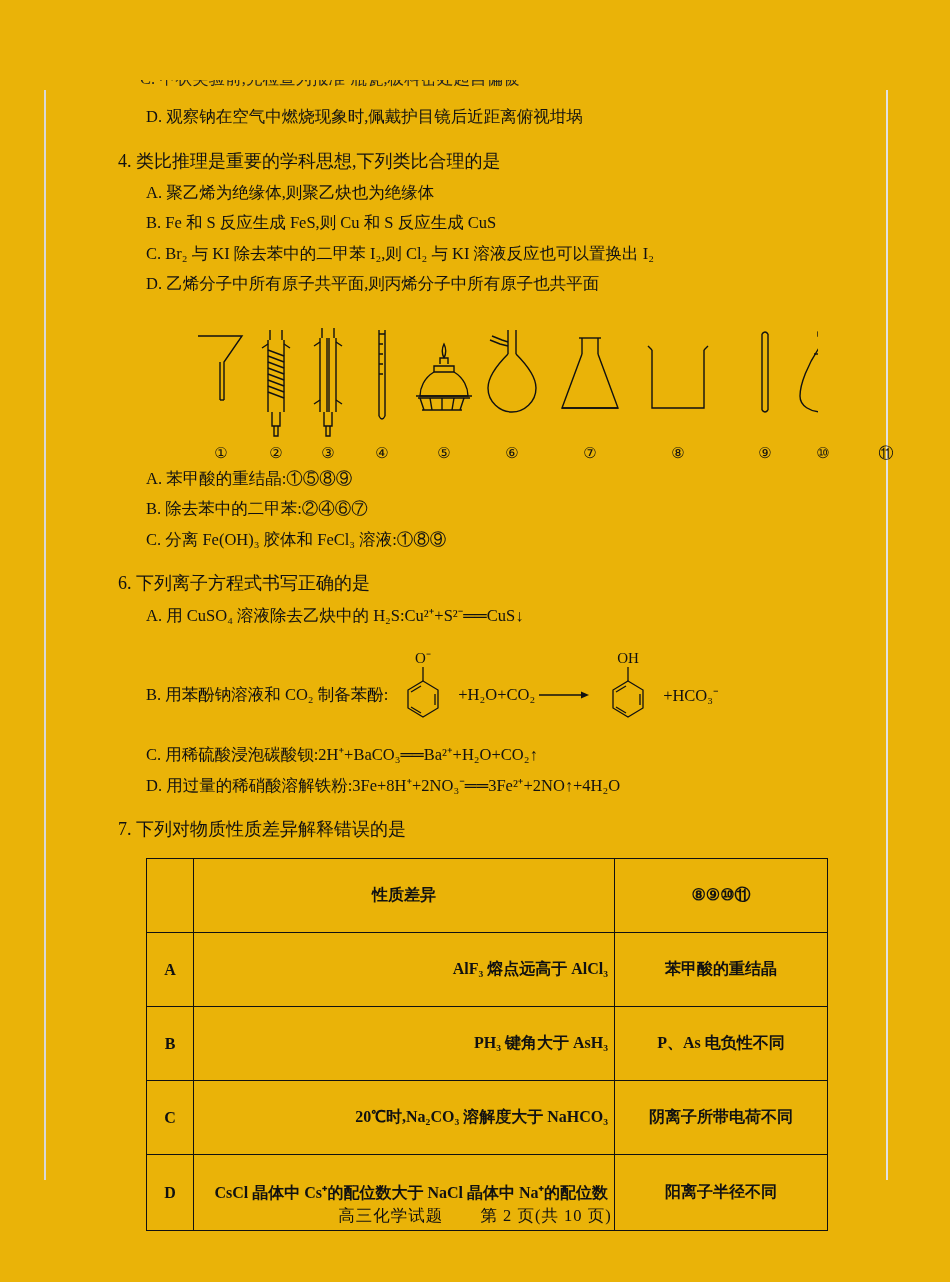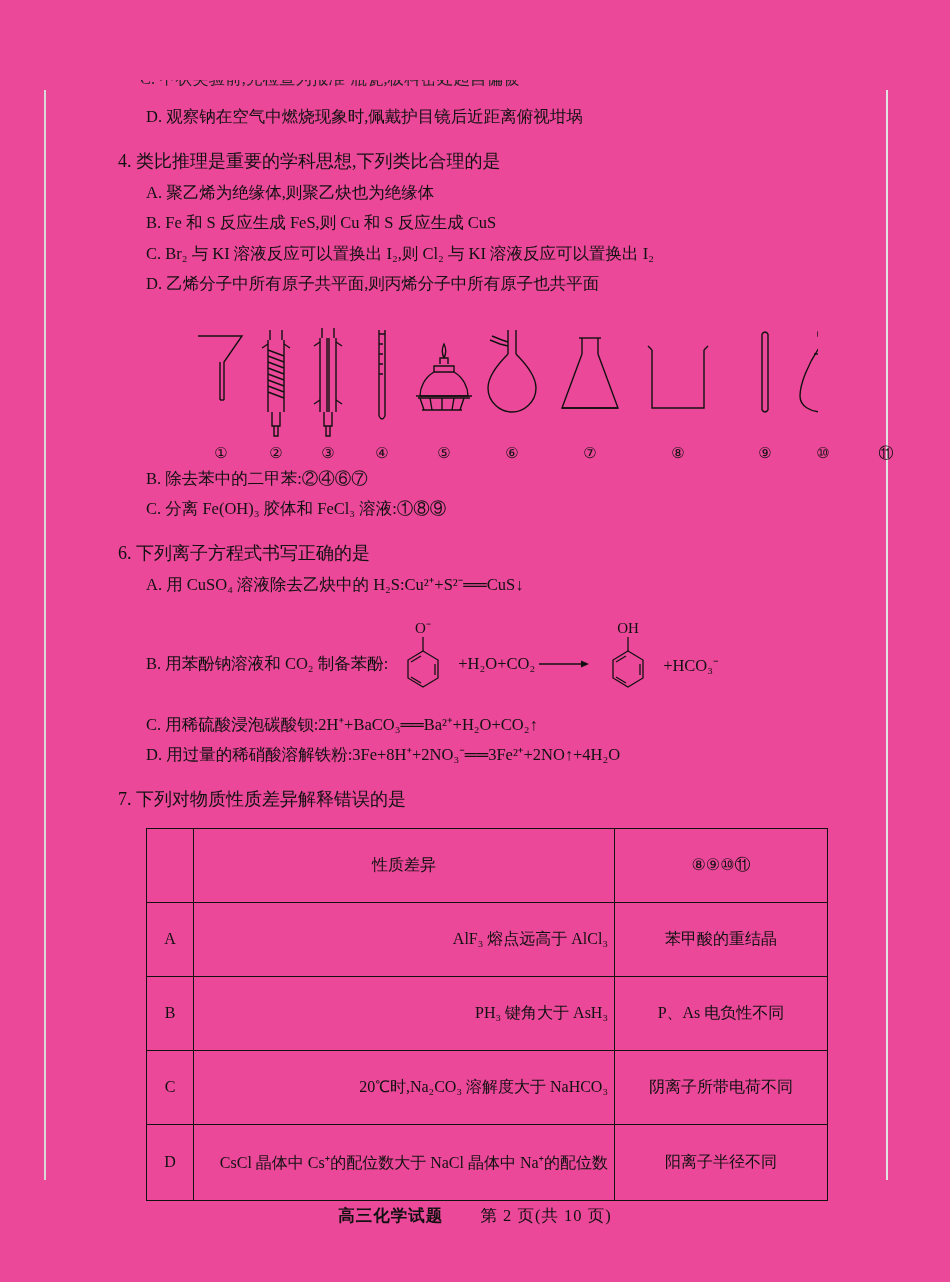--- a/index.html
+++ b/index.html
@@ -13,21 +13,21 @@
     position: relative;
     font-family: "Liberation Serif", serif;
     color: #111;
     overflow: hidden;
   }
   .page {
     position: absolute;
     left: 0; top: 0;
     width: 950px;
     height: 1282px;
-    background: #ec4899;
+    background: #eab308;
   }
   
   .edge-left {
     position: absolute;
     left: 44px; top: 90px;
     width: 2px; height: 1090px;
     background: #d8d8d8;
   }
   .edge-right {
     position: absolute;
@@ -102,58 +102,58 @@
     border-collapse: collapse;
     margin-top: 12px;
     margin-left: 28px;
     width: 682px;
     font-size: 16px;
   }
   table.qtable td, table.qtable th {
     border: 1.3px solid #111;
     padding: 26px 6px;
     text-align: center;
-    font-weight: normal;
+    font-weight: bold;
   }
   table.qtable td.idx { width: 34px; }
   table.qtable td.desc { text-align: right; padding-left: 12px; }
   table.qtable td.reason { width: 200px; }
 
   .footer {
     position: absolute;
     left: 0;
     top: 1205px;
     width: 950px;
     text-align: center;
     font-size: 16.5px;
     font-family: "Liberation Serif", serif;
     letter-spacing: 1px;
   }
-  .footer .ft-inner { display: inline-block; font-weight: bold; }
+  .footer .ft-inner { display: inline-block; }
   .footer .ft-page { margin-left: 32px; }
 </style>
 </head>
 <body>
 
 <div class="page">
   <div class="edge-left"></div>
   <div class="edge-right"></div>
 
   <div class="content">
 
     <div class="cut-line">
       <span>C. 甲状突验前,先检查为报准·瓶瓷,板料密处起自偏被</span>
     </div>
 
     <div class="opt">D. 观察钠在空气中燃烧现象时,佩戴护目镜后近距离俯视坩埚</div>
 
     <div class="qline">4. 类比推理是重要的学科思想,下列类比合理的是</div>
     <div class="opt">A. 聚乙烯为绝缘体,则聚乙炔也为绝缘体</div>
     <div class="opt">B. Fe 和 S 反应生成 FeS,则 Cu 和 S 反应生成 CuS</div>
-    <div class="opt">C. Br₂ 与 KI 溶液反应可以置换出 I₂,则 Cl₂ 与 KI 溶液反应可以置换出 I₂</div>
+    <div class="opt">C. Br₂ 与 KI 除去苯中的二甲苯 I₂,则 Cl₂ 与 KI 溶液反应也可以置换出 I₂</div>
     <div class="opt">D. 乙烯分子中所有原子共平面,则丙烯分子中所有原子也共平面</div>
 
 
     <div class="glassware">
       <svg width="660" height="150" viewBox="0 0 660 150">
         <g stroke="#111" fill="none" stroke-width="1.4">
 
           <g>
             <path d="M40 22 L84 22 L66 48 L66 86 M62 48 L62 86"></path>
             <line x1="62" y1="86" x2="66" y2="86"></line>
@@ -242,20 +242,21 @@
         <span style="left:286px">⑤</span>
         <span style="left:354px">⑥</span>
         <span style="left:432px">⑦</span>
         <span style="left:520px">⑧</span>
         <span style="left:607px">⑨</span>
         <span style="left:665px">⑩</span>
         <span style="left:728px">⑪</span>
       </div>
     </div>
 
+    <div class="opt">A. 苯甲酸的重结晶:①⑤⑧⑨</div>
     <div class="opt">B. 除去苯中的二甲苯:②④⑥⑦</div>
     <div class="opt">C. 分离 Fe(OH)₃ 胶体和 FeCl₃ 溶液:①⑧⑨</div>
 
     <div class="qline">6. 下列离子方程式书写正确的是</div>
     <div class="opt">A. 用 CuSO₄ 溶液除去乙炔中的 H₂S:Cu²⁺+S²⁻══CuS↓</div>
 
     <div class="eqrow" style="margin-left:28px; margin-top:18px;">
       <span>B. 用苯酚钠溶液和 CO₂ 制备苯酚:</span>
       <span class="benz-wrap">
         <svg width="70" height="86" viewBox="0 0 70 86">

